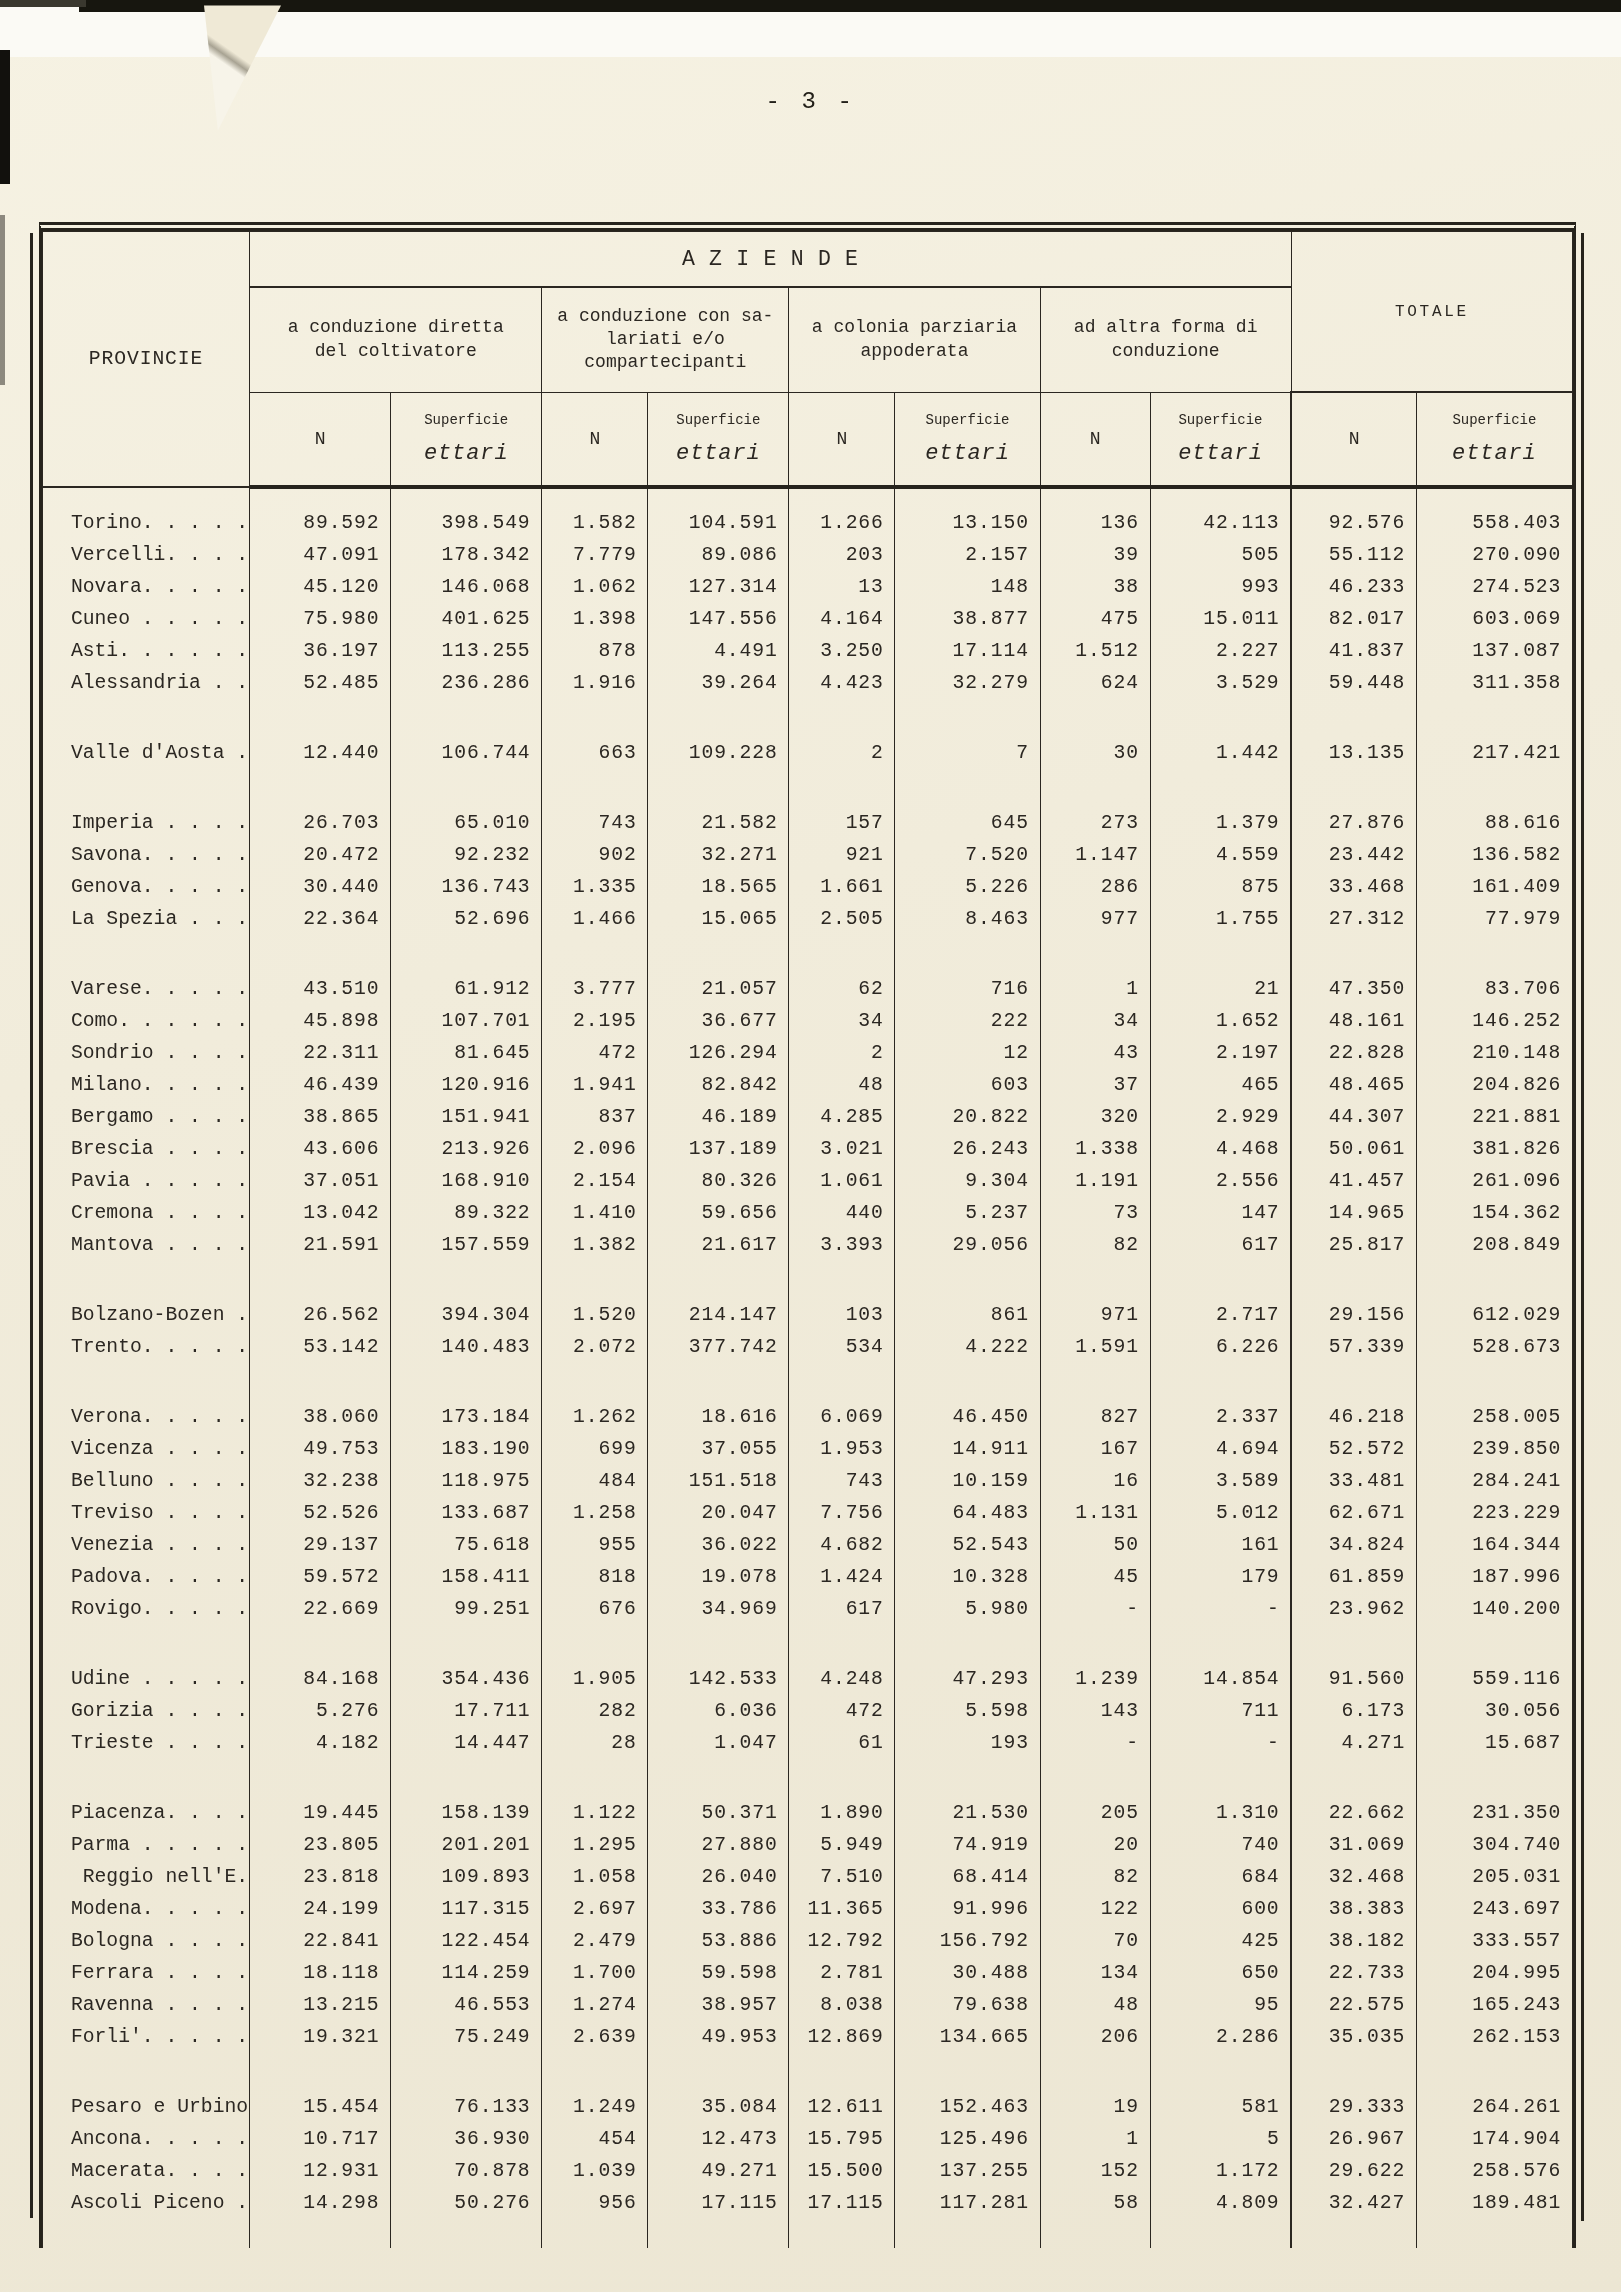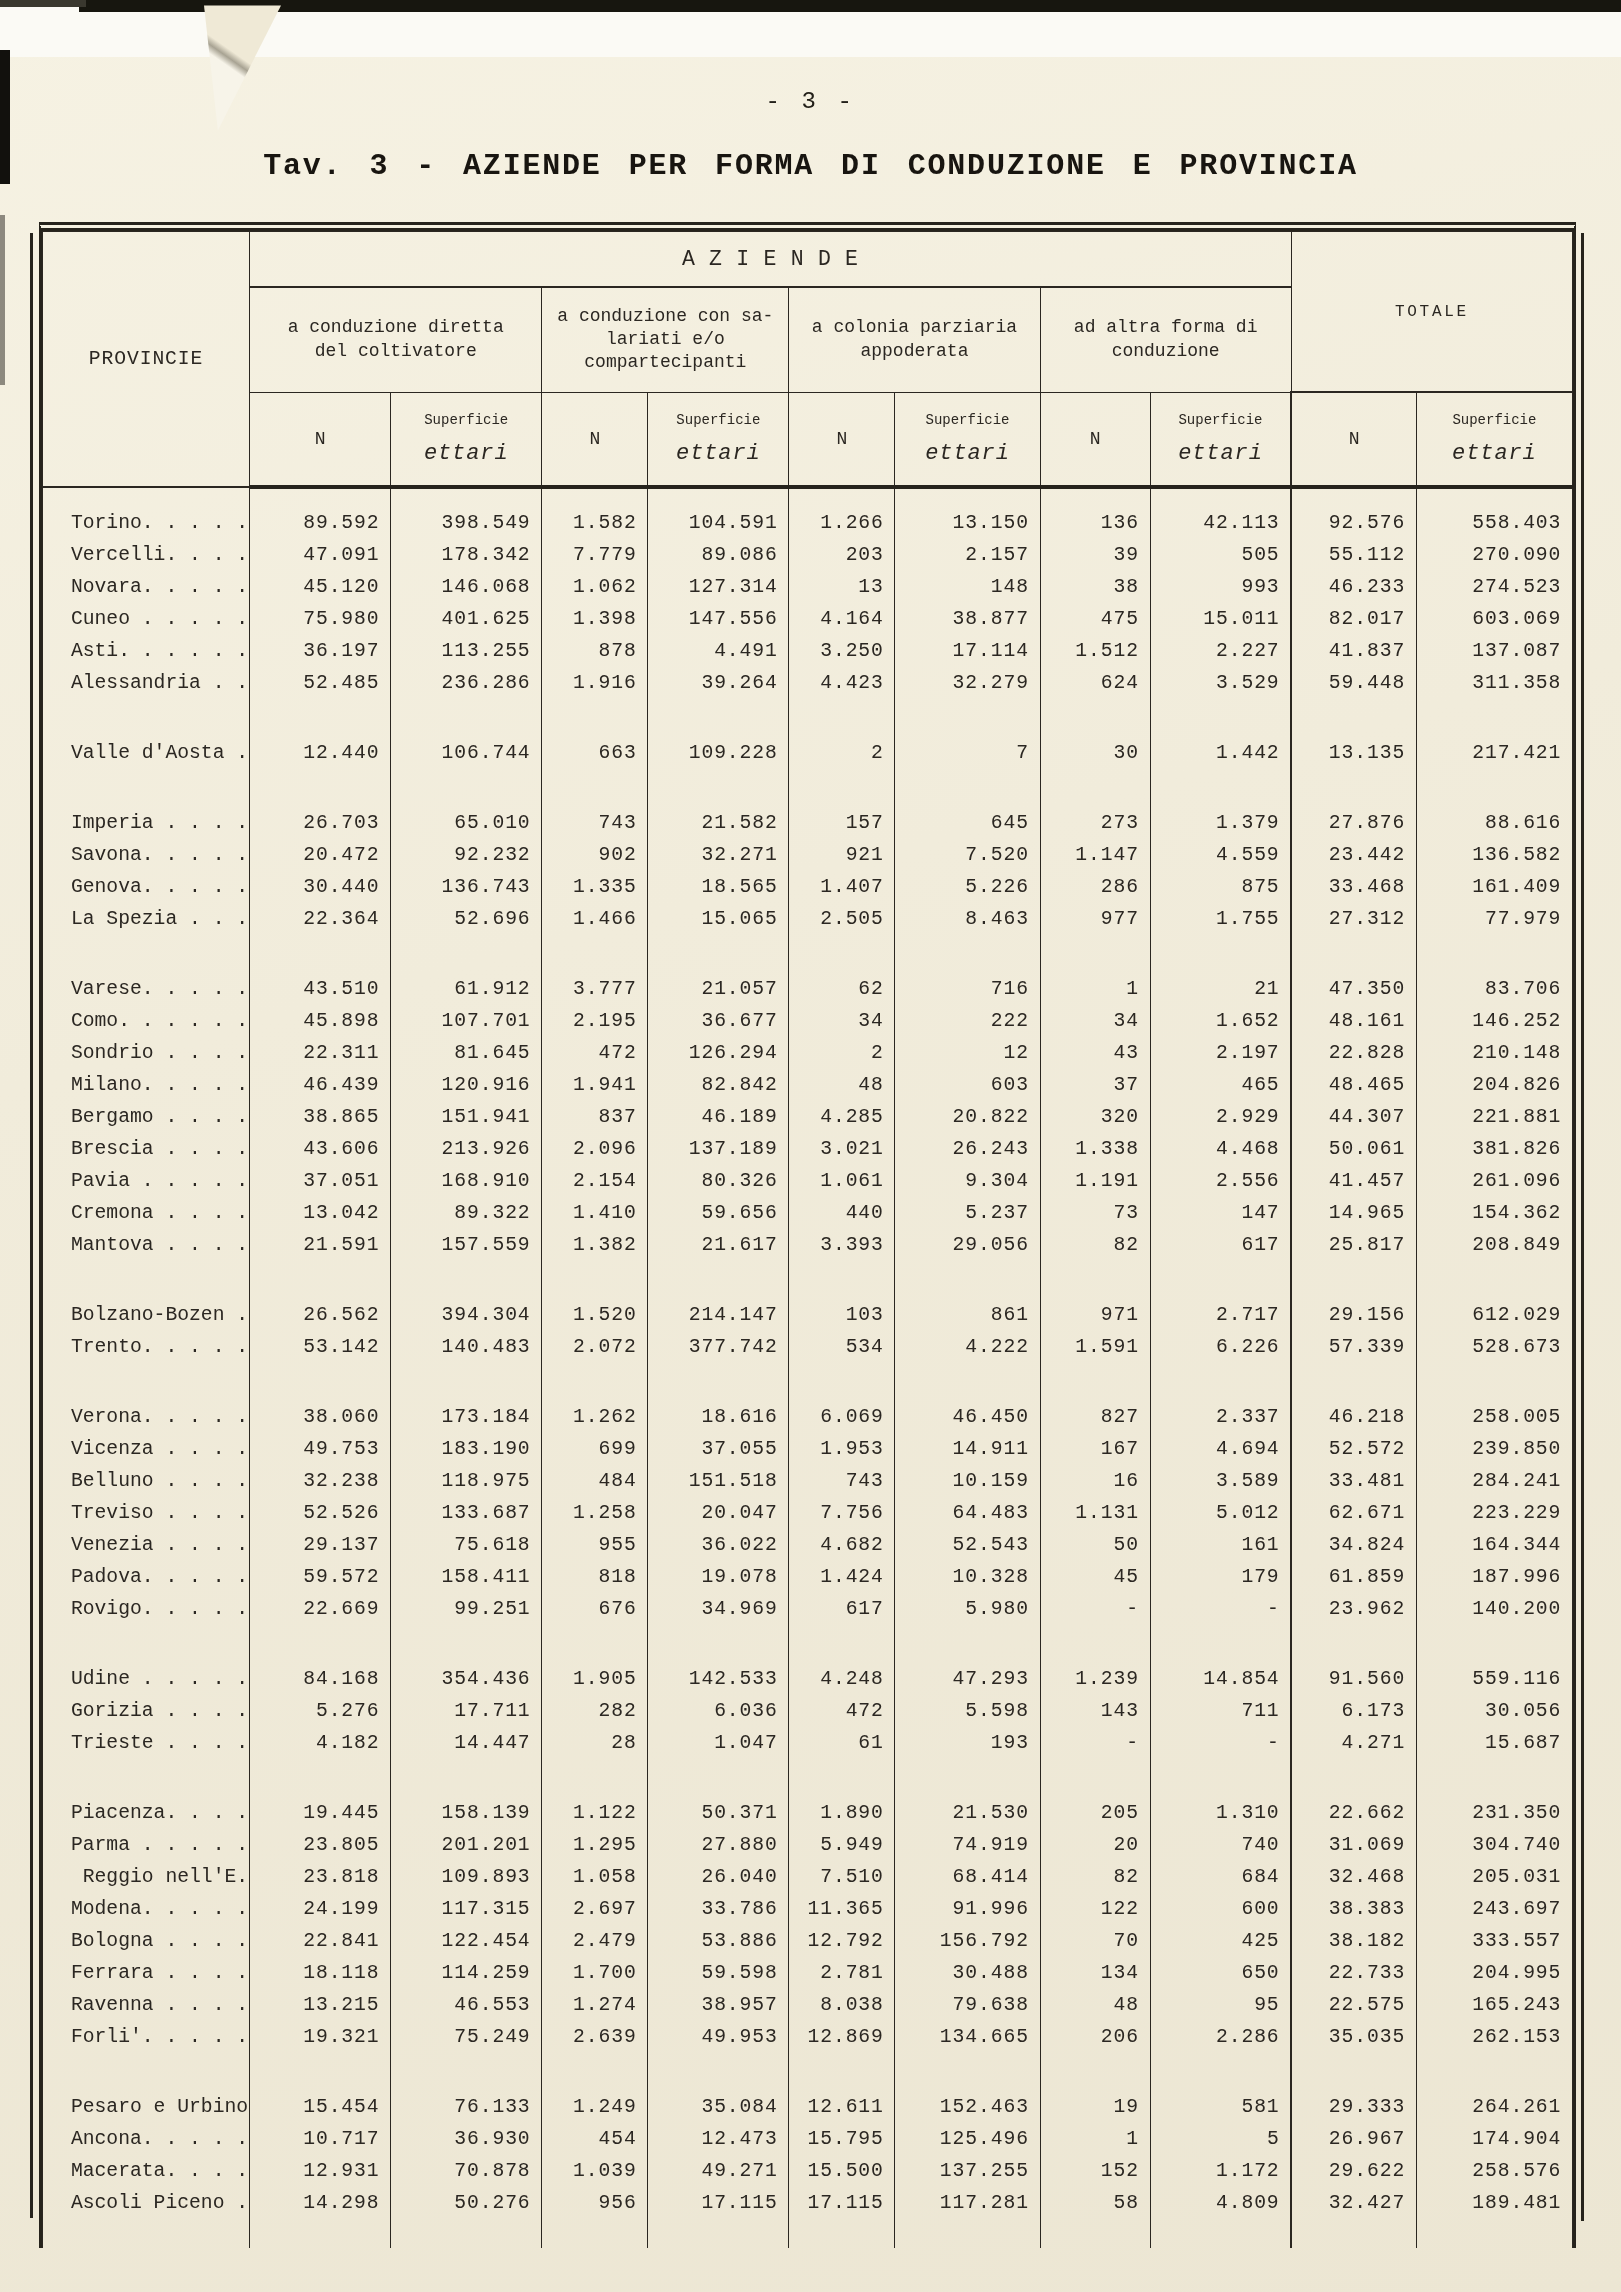--- a/index.html
+++ b/index.html
@@ -73,21 +73,20 @@
 <div class="page">
 
   <div class="artifact-top-white"></div>
   <div class="artifact-top-dark"></div>
   <div class="artifact-corner-dark"></div>
   <div class="artifact-fold"></div>
   <div class="artifact-left-bar"></div>
   <div class="artifact-left-smudge"></div>
 
   <div class="page-number">- 3 -</div>
-  <div class="table-title">Tav. 3 - AZIENDE PER FORMA DI CONDUZIONE E PROVINCIA</div>
 
   <div class="table-wrap">
     <table>
       <colgroup>
         <col style="width:207px">
           <col style="width:141px">
           <col style="width:151px">
         <col style="width:106px">
           <col style="width:141px">
           <col style="width:106px">
@@ -298,21 +297,21 @@
             <td>4.559</td>
             <td class="tot-n">23.442</td>
             <td>136.582</td>
           </tr>
           <tr>
             <th class="prov">Genova. . . . .</th>
             <td>30.440</td>
             <td>136.743</td>
             <td>1.335</td>
             <td>18.565</td>
-            <td>1.407</td>
+            <td>1.661</td>
             <td>5.226</td>
             <td>286</td>
             <td>875</td>
             <td class="tot-n">33.468</td>
             <td>161.409</td>
           </tr>
           <tr>
             <th class="prov">La Spezia . . .</th>
             <td>22.364</td>
             <td>52.696</td>

